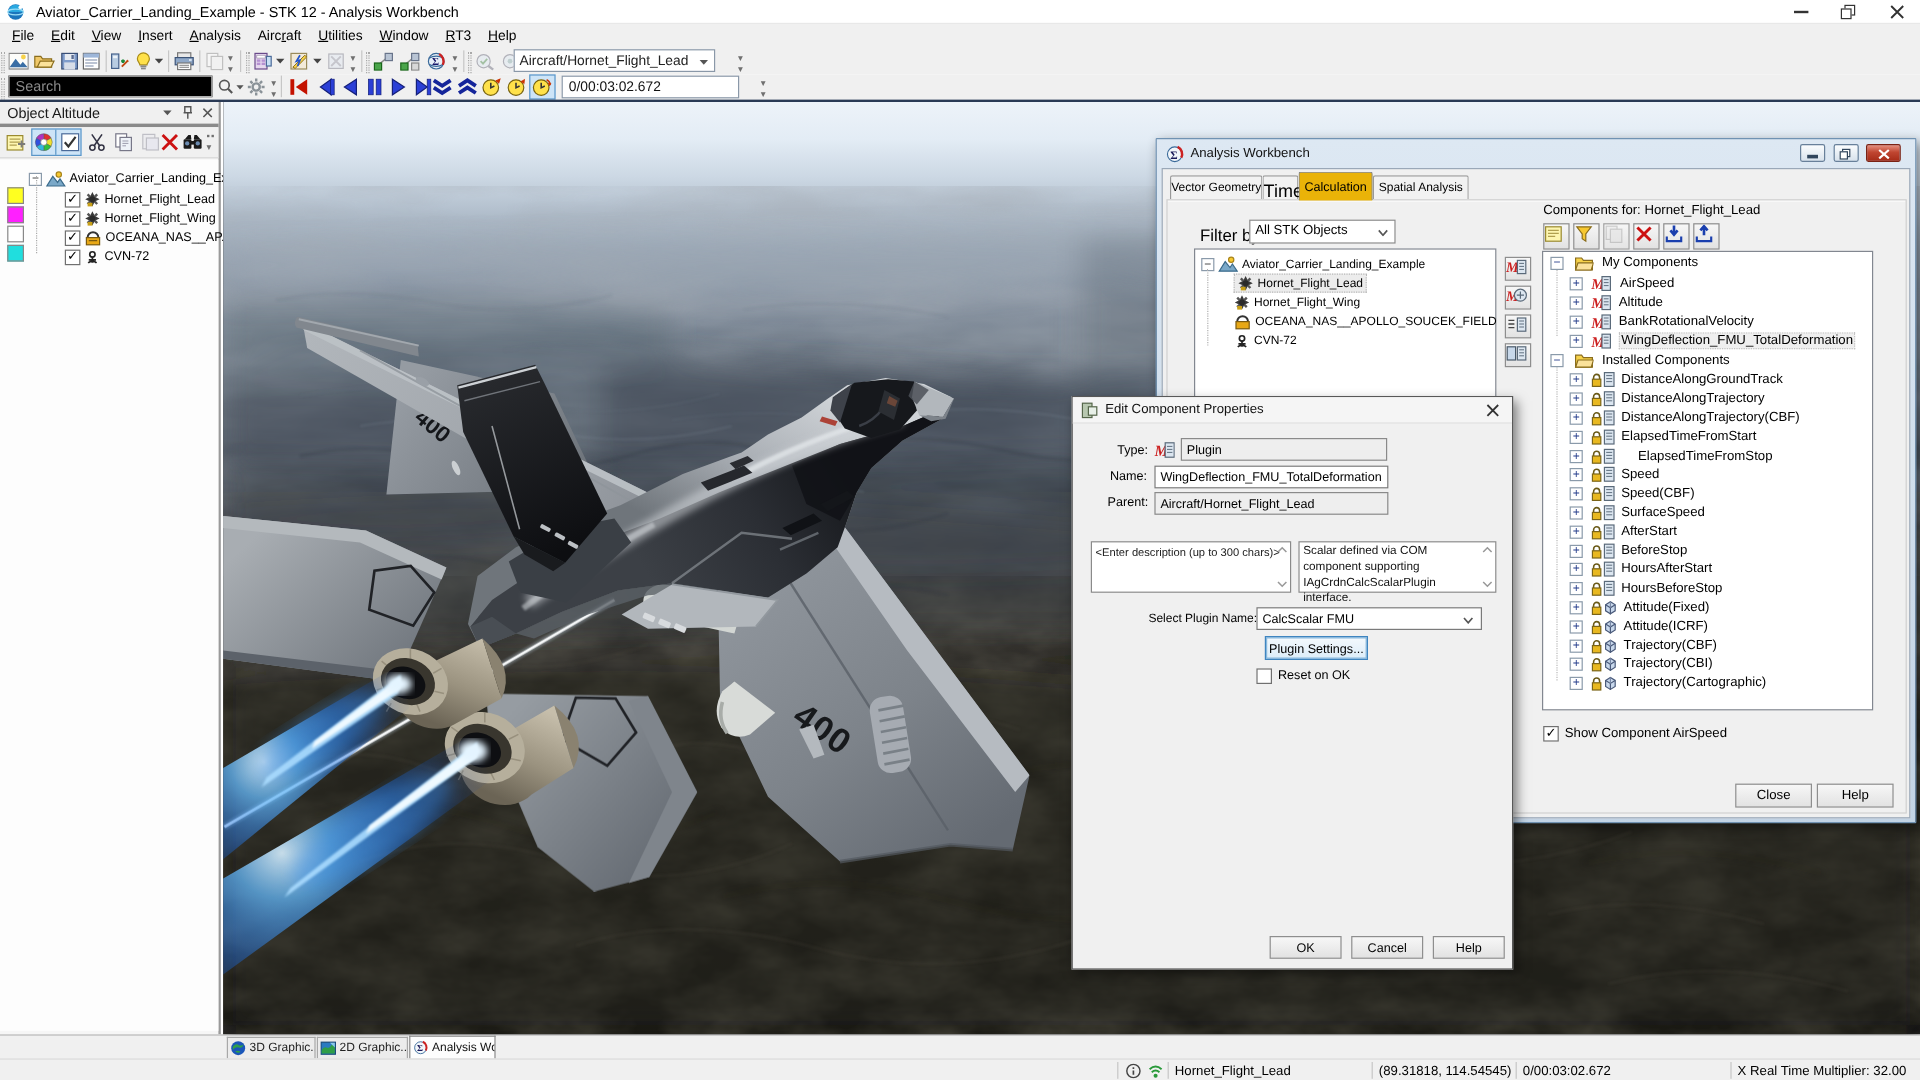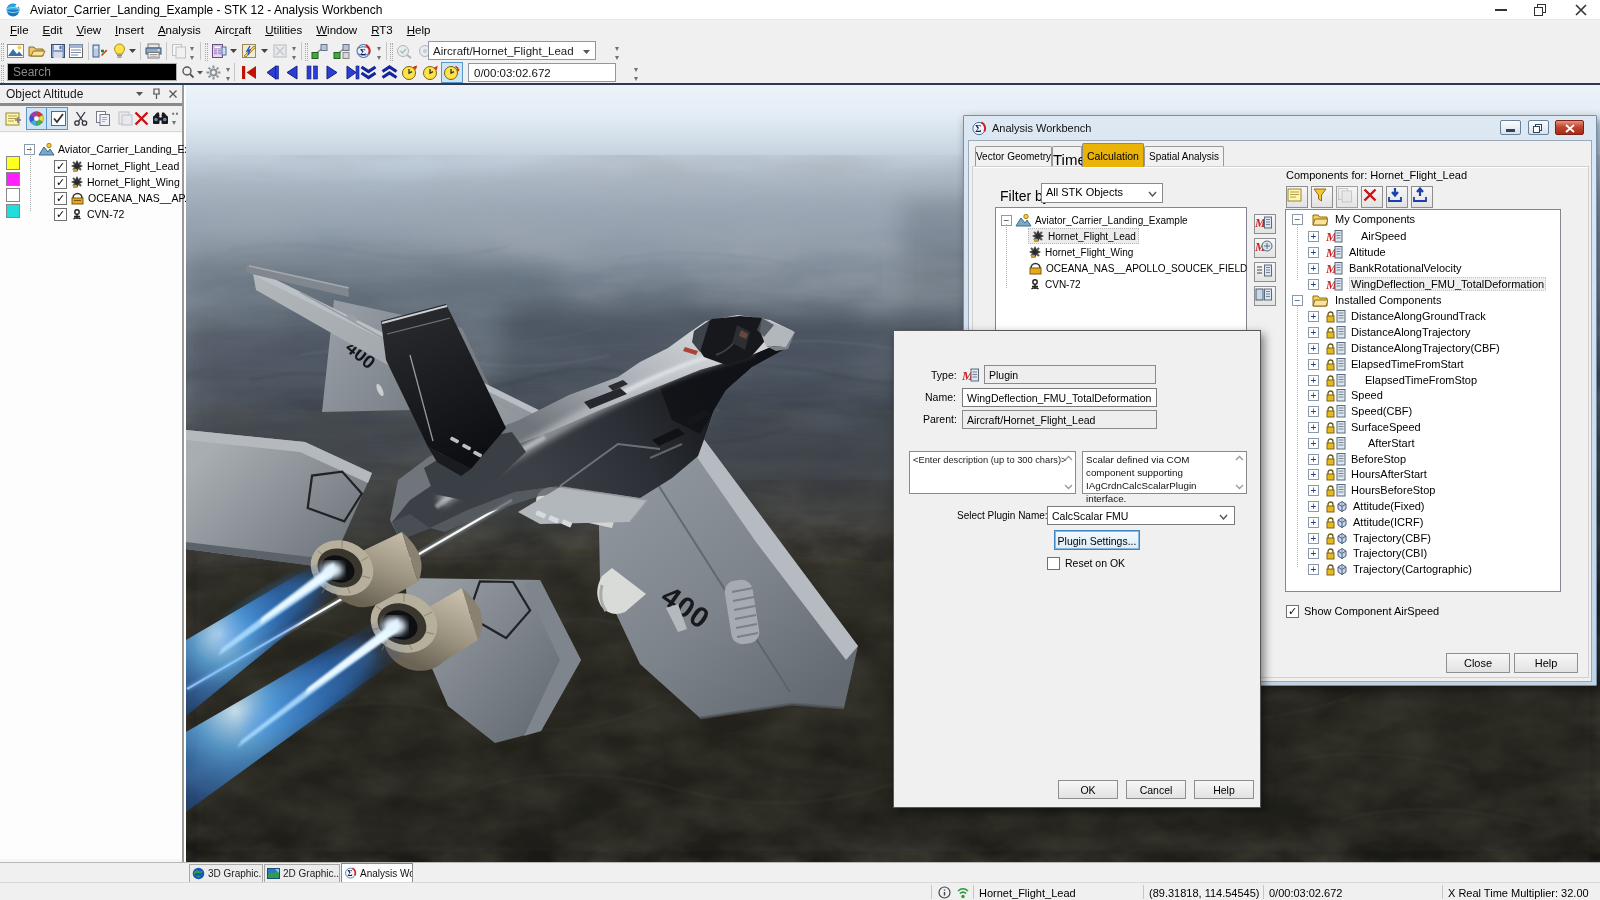--- a/index.html
+++ b/index.html
@@ -778,21 +778,21 @@
         </div>
         <div class="tr" style="left:0;top:18px;width:276px">
           <span style="width:22px"></span>
           <span class="ti" style="width:11px;height:11px;border:1px solid #8a9aaa;background:#fff;font-size:10px;line-height:9px;text-align:center;color:#223a8a">+</span>
           <span style="width:4px"></span>
           <svg class="ti" width="17" height="14" viewBox="0 0 17 14">
             <text x="0" y="12" font-size="12.5" font-weight="bold" fill="#cc2020" font-family="Liberation Serif" font-style="italic">M</text>
             <rect x="9" y="1.5" width="7" height="11.5" fill="#dce6f0" stroke="#5a6a7a"></rect>
             <path d="M10.5 4 h4 M10.5 6.5 h4 M10.5 9 h4" stroke="#5a6a7a" stroke-width=".8"></path>
           </svg>
-          <span style="margin-left:15px">AirSpeed</span>
+          <span style="margin-left:4px">AirSpeed</span>
         </div>
         <div class="tr" style="left:0;top:34px;width:276px">
           <span style="width:22px"></span>
           <span class="ti" style="width:11px;height:11px;border:1px solid #8a9aaa;background:#fff;font-size:10px;line-height:9px;text-align:center;color:#223a8a">+</span>
           <span style="width:4px"></span>
           <svg class="ti" width="17" height="14" viewBox="0 0 17 14">
             <text x="0" y="12" font-size="12.5" font-weight="bold" fill="#cc2020" font-family="Liberation Serif" font-style="italic">M</text>
             <rect x="9" y="1.5" width="7" height="11.5" fill="#dce6f0" stroke="#5a6a7a"></rect>
             <path d="M10.5 4 h4 M10.5 6.5 h4 M10.5 9 h4" stroke="#5a6a7a" stroke-width=".8"></path>
           </svg>
@@ -947,21 +947,21 @@
           <span class="ti" style="width:11px;height:11px;border:1px solid #8a9aaa;background:#fff;font-size:10px;line-height:9px;text-align:center;color:#223a8a">+</span>
           <span style="width:4px"></span>
           <svg style="margin-right:1px" width="9" height="13" viewBox="0 0 9 13">
             <path d="M2 6 V4.5 a2.5 2.5 0 0 1 5 0 V6" fill="none" stroke="#6a5a18" stroke-width="1.3"></path>
             <rect x="1" y="6" width="7" height="6" fill="#e8b820" stroke="#7a6418"></rect>
           </svg>
           <svg class="ti" width="10" height="14" viewBox="0 0 10 14">
             <rect x="1" y="1.5" width="8" height="11.5" fill="#dce6f0" stroke="#5a6a7a"></rect>
             <path d="M2.5 4 h5 M2.5 6.5 h5 M2.5 9 h5" stroke="#5a6a7a" stroke-width=".8"></path>
           </svg>
-          <span style="margin-left:19px">AfterStart</span>
+          <span style="margin-left:2px">AfterStart</span>
         </div>
         <div class="tr" style="left:0;top:241px;width:276px">
           <span style="width:22px"></span>
           <span class="ti" style="width:11px;height:11px;border:1px solid #8a9aaa;background:#fff;font-size:10px;line-height:9px;text-align:center;color:#223a8a">+</span>
           <span style="width:4px"></span>
           <svg style="margin-right:1px" width="9" height="13" viewBox="0 0 9 13">
             <path d="M2 6 V4.5 a2.5 2.5 0 0 1 5 0 V6" fill="none" stroke="#6a5a18" stroke-width="1.3"></path>
             <rect x="1" y="6" width="7" height="6" fill="#e8b820" stroke="#7a6418"></rect>
           </svg>
           <svg class="ti" width="10" height="14" viewBox="0 0 10 14">
@@ -1075,20 +1075,30 @@
         </div>
       </div>
   <div class="a" style="left:317px;top:464px;width:13px;height:13px;background:#fff;border:1px solid #707070;font-size:11px;line-height:11px;text-align:center">✓</div>
   <div class="a" style="left:335px;top:464px;font-size:11px">Show Component AirSpeed</div>
   <div class="a btn" style="left:477px;top:512px;width:64px;height:20px;font-size:11px;padding-top:3px">Close</div>
   <div class="a btn" style="left:545px;top:512px;width:64px;height:20px;font-size:11px;padding-top:3px">Help</div>
 </div>
 </div>
 
 <div class="a" style="left:893px;top:330px;width:368px;height:478px;background:#f0f0f0;border:1px solid #585858;box-shadow:3px 4px 9px rgba(0,0,0,0.5);font-size:10.5px" id="editdlg">
+<div class="a" style="left:0;top:0;width:366px;height:22px;background:#f5f5f5;border-bottom:1px solid #e0e0e0">
+<svg class="a" style="left:7px;top:4px" width="14" height="14" viewBox="0 0 14 14">
+        <rect x="1" y="1" width="8" height="12" fill="#b8c8b0" stroke="#55664a"></rect>
+        <rect x="6" y="4" width="7" height="7" fill="#e8f0e8" stroke="#55664a"></rect>
+      </svg>
+<div class="a" style="left:27px;top:4px;font-size:11px;color:#111">Edit Component Properties</div>
+<svg class="a" style="left:344px;top:5px" width="12" height="12">
+        <path d="M1.5 1.5 L10.5 10.5 M10.5 1.5 L1.5 10.5" stroke="#333" stroke-width="1.5"></path>
+      </svg>
+</div>
 <div class="a" style="left:37px;top:38px;font-size:10.5px">Type:</div>
 <svg class="a" style="left:68px;top:36px" width="17" height="16" viewBox="0 0 17 16">
       <text x="0" y="13" font-size="13" font-weight="bold" fill="#cc2020" font-family="Liberation Serif" font-style="italic">M</text>
       <rect x="9" y="2" width="7.5" height="12" fill="#dce6f0" stroke="#5a6a7a"></rect>
       <path d="M10.5 5 h4.5 M10.5 7.5 h4.5 M10.5 10 h4.5" stroke="#5a6a7a" stroke-width=".8"></path>
     </svg>
 <div class="a" style="left:90px;top:34px;width:172px;height:19px;background:#eeeeee;border:1px solid #8a8a8a;font-size:10.5px;padding:3px 4px">Plugin</div>
 <div class="a" style="left:31px;top:60px;font-size:10.5px">Name:</div>
 <div class="a inp" style="left:68px;top:57px;width:195px;height:19px;font-size:10.5px;padding:3px 4px">WingDeflection_FMU_TotalDeformation</div>
 <div class="a" style="left:29px;top:82px;font-size:10.5px">Parent:</div>

